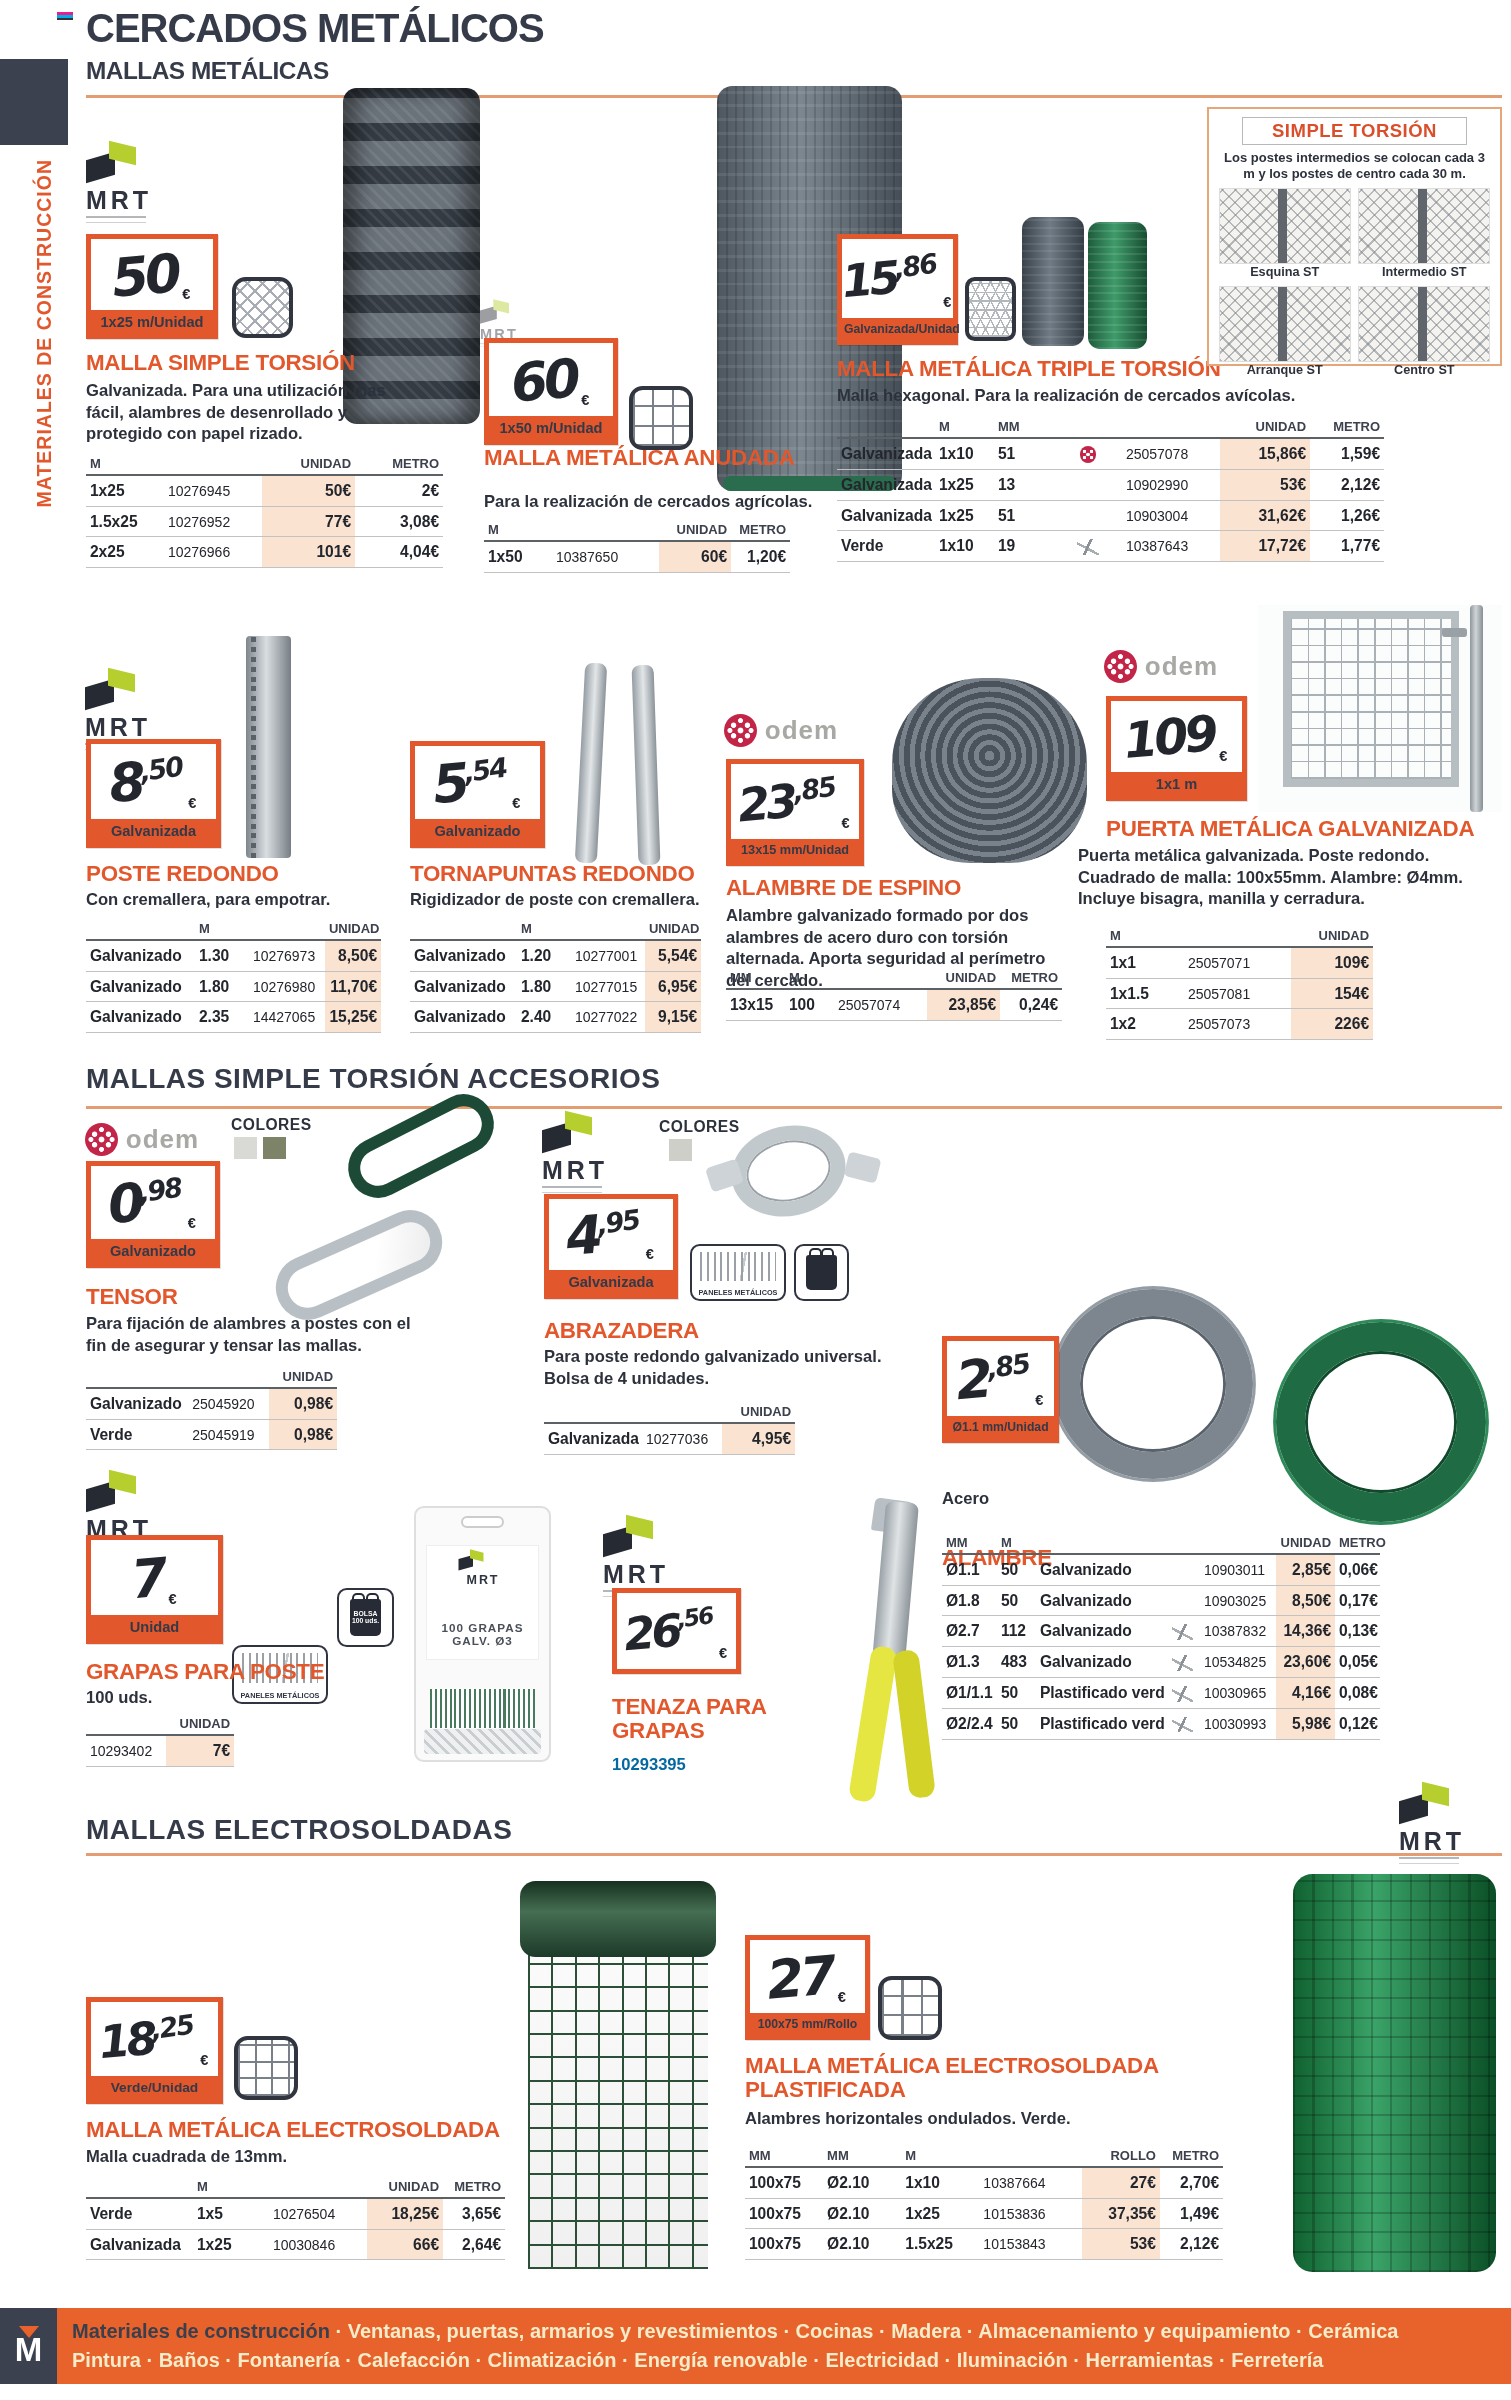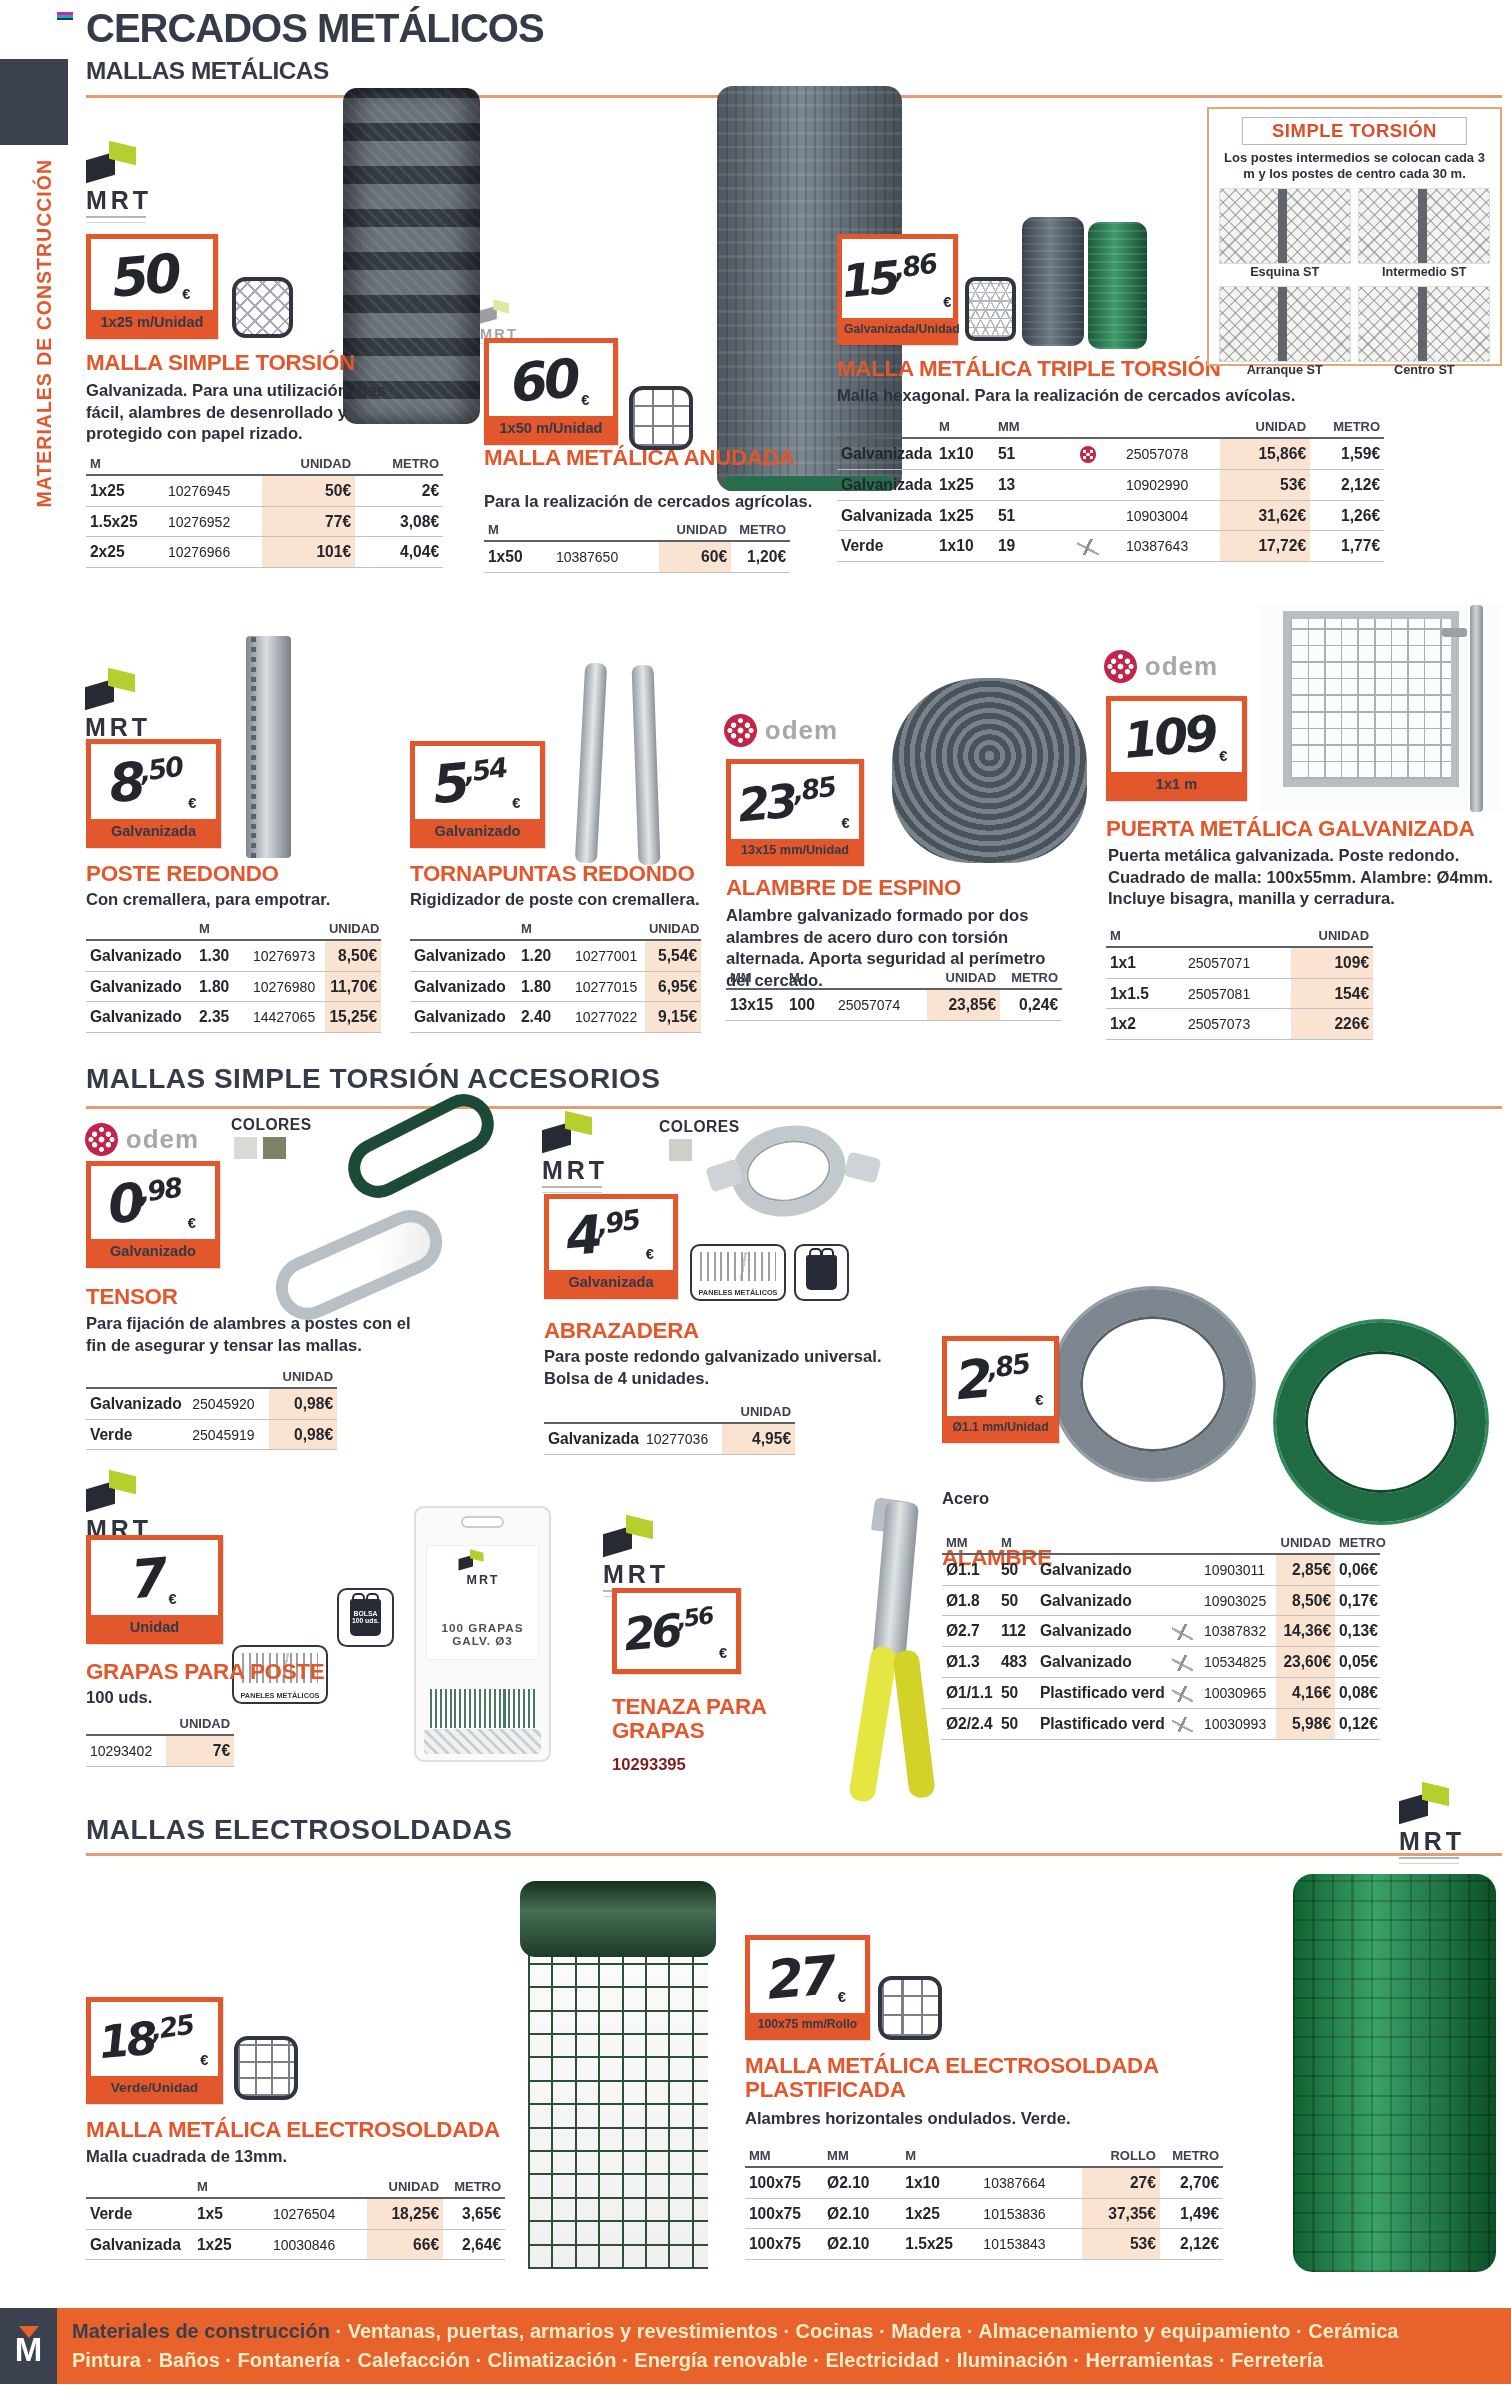--- a/index.html
+++ b/index.html
@@ -48,21 +48,21 @@
   .badge{border:5.9px solid var(--orange);background:#fff;display:flex;flex-direction:column;box-shadow:1px 1px 0 rgba(0,0,0,.12);}
   .badge .bp{flex:1;display:flex;align-items:center;justify-content:center;padding-top:2px;}
   .badge .pi{font-family:"DejaVu Sans",sans-serif;font-weight:900;font-style:italic;font-size:53px;letter-spacing:-3.9px;color:var(--ink);transform:rotate(-5deg);line-height:1;}
   .badge .pd{font-family:"DejaVu Sans",sans-serif;font-weight:900;font-style:italic;font-size:27px;color:var(--ink);transform:rotate(-8deg) translateY(-13.7px);letter-spacing:-2px;line-height:1;}
   .badge .pe{font-weight:800;font-size:14.6px;color:var(--ink);align-self:flex-end;margin:0 2px 7.8px 4.9px;}
   .badge .bs{background:var(--orange);color:#343947;font-weight:700;text-align:center;font-size:14.6px;padding:3.9px 2px;white-space:nowrap;}
 
   
   .ptitle{color:var(--orange);font-weight:800;font-size:22.4px;letter-spacing:-0.3px;line-height:1.05;}
   .pdesc{color:#2c313c;font-weight:600;font-size:16.6px;line-height:1.3;}
-  .pref{color:#7f1d1d;font-weight:600;font-size:16.6px;}
+  .pref{color:#0369a1;font-weight:600;font-size:16.6px;}
 
   
   table.pt{border-collapse:collapse;table-layout:fixed;}
   .pt th{font-size:13px;color:#3c414d;font-weight:700;text-align:left;border-bottom:2px solid #5c6166;padding:2px 3.9px 2.9px;}
   .pt td{font-size:15.6px;color:var(--ink);padding:5.9px 3.9px;border-bottom:1.5px solid #c2c2c2;white-space:nowrap;overflow:hidden;vertical-align:middle;}
   .pt .h-unit,.pt .h-metro,.pt .h-rollo{text-align:right;}
   .pt .c-label,.pt .c-dim{font-weight:700;}
   .pt .c-ref{font-weight:400;font-size:14px;}
   .pt .c-unit,.pt .c-rollo{font-weight:800;text-align:right;background:var(--peach);}
   .pt .c-metro{font-weight:800;text-align:right;}
@@ -543,21 +543,21 @@
         <span class="pe">€</span>
       </div>
     <div class="bs">1x1 m</div>
   </div>
   <div class="abs photo ph-gate" style="left:1258px;top:605px;width:244px;height:207px;">
     <i class="gate-frame"></i>
       <i class="gate-post"></i>
       <i class="gate-latch"></i>
   </div>
   <div class="abs ptitle" style="left:1106px;top:817px;width:400px;">PUERTA METÁLICA GALVANIZADA</div>
-  <div class="abs pdesc" style="left:1108px;top:845px;width:390px;">Puerta metálica galvanizada. Poste redondo. Cuadrado de malla: 100x55mm. Alambre: Ø4mm. Incluye bisagra, manilla y cerradura.</div>
+  <div class="abs pdesc" style="left:1078px;top:845px;width:390px;">Puerta metálica galvanizada. Poste redondo. Cuadrado de malla: 100x55mm. Alambre: Ø4mm. Incluye bisagra, manilla y cerradura.</div>
   <table class="abs pt" style="left:1106px;top:926px;width:267px;">
     <colgroup>
         <col style="width:78px">
         <col style="width:107px">
         <col style="width:82px">
       </colgroup>
     <thead>
         <tr>
           <th class="h-dim">M</th>
           <th class="h-ref"></th>

